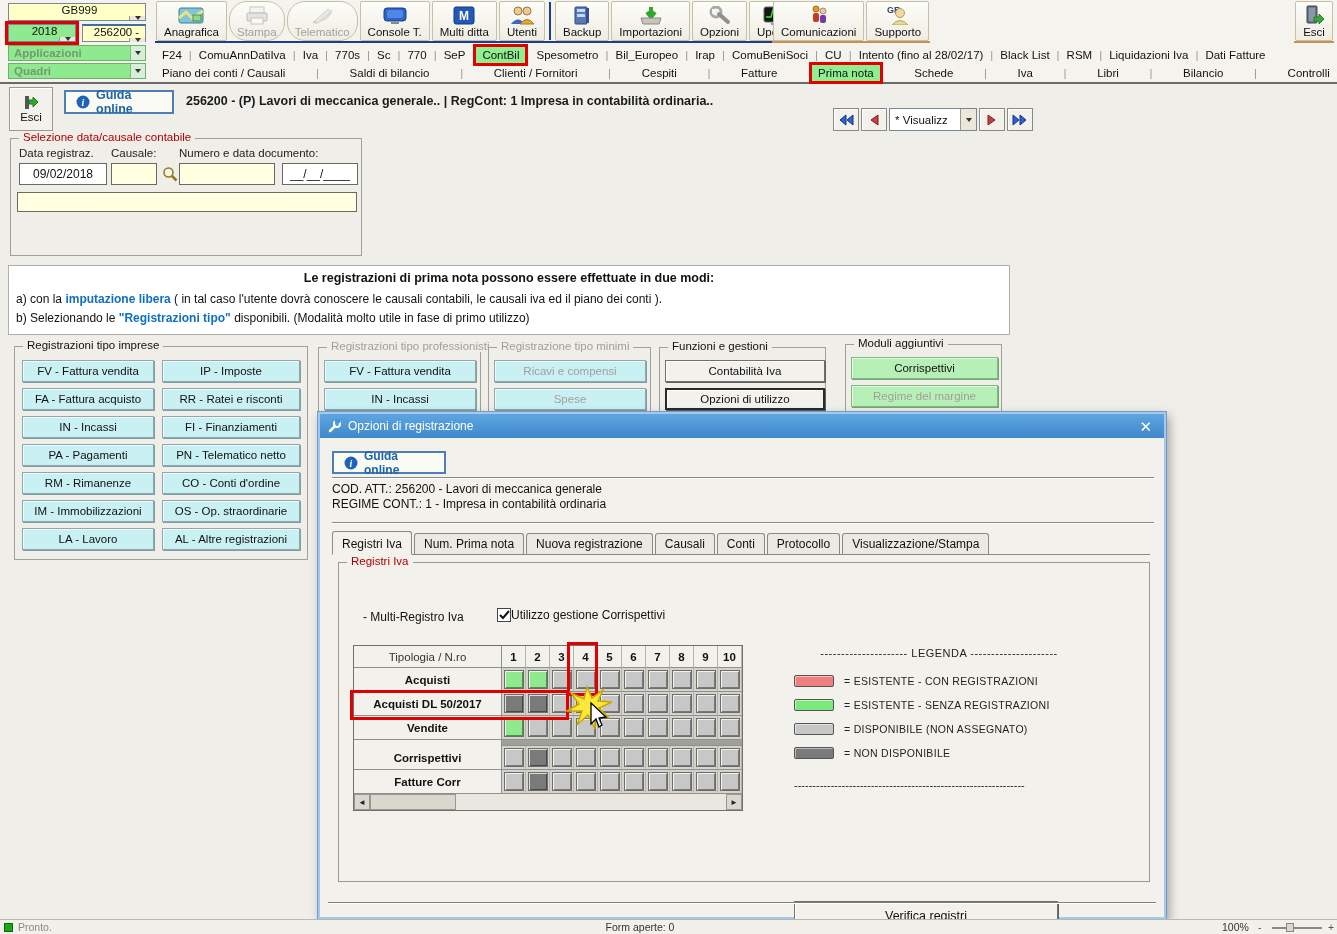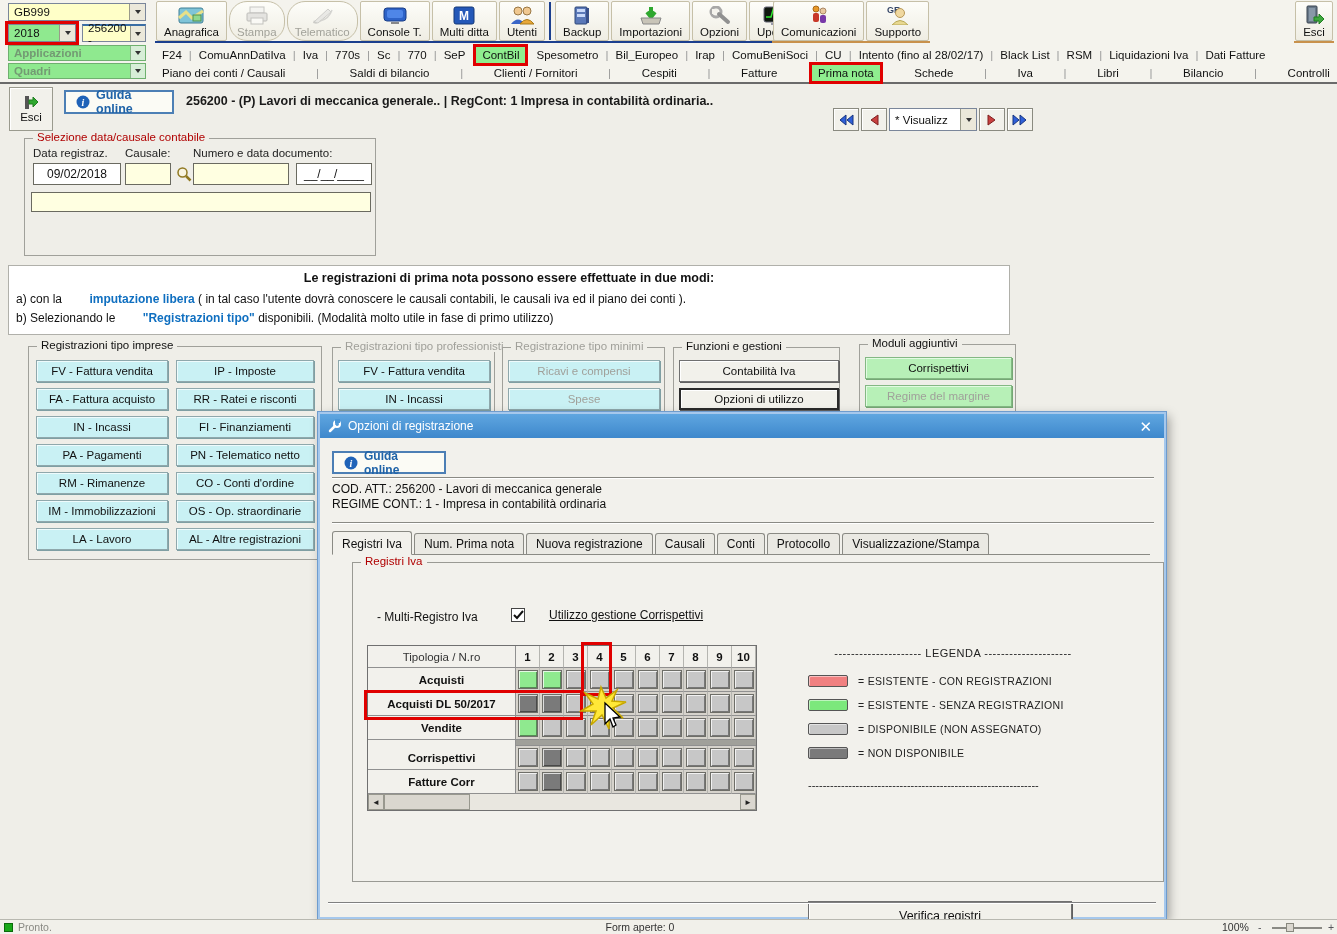--- a/index.html
+++ b/index.html
@@ -2,21 +2,21 @@
 <html><head>
 <meta charset="utf-8">
 <style>
   * { margin:0; padding:0; box-sizing:border-box; }
   html,body { background:#D8D8D8; }
   body { font-family:"Liberation Sans", sans-serif; }
   #app { position:relative; width:1337px; height:934px; background:#EFEEE8; overflow:hidden; font-size:11.5px; color:#111; }
 
   
   #topbar { position:absolute; left:0; top:0; width:1337px; height:84px; background:#F4F3ED; border-bottom:2px solid #6A6A6A; }
-  .xcombo { display:flex; align-items:center; border:1px solid #7A869A; background:#FFFFC8; padding-left:5px; font-size:11.5px; }
+  .xcombo { display:flex; align-items:center; border:1px solid #7A869A; background:#FFFFC8; padding-left:5px; font-size:11.5px;flex-direction:column; }
   .xcombo .ar { margin-left:auto; width:16px; align-self:stretch; background:#EBE8DA; border-left:1px solid #9A9A8A; display:flex; align-items:center; justify-content:center; }
   .tri-d { width:0; height:0; border-left:3.5px solid transparent; border-right:3.5px solid transparent; border-top:4px solid #333; }
   .green { background:#8FE98F !important; }
   #combo-company { position:absolute; left:8px; top:3px; width:138px; height:18px; }
   #year-hl { position:absolute; left:5px; top:21px; width:74px; height:24px; border:3px solid #E00000; }
   #combo-year { width:100%; height:100%; }
   #combo-code { position:absolute; left:82px; top:24px; width:64px; height:18px; border-top:2px solid #3A6EA5; }
   .greenbar { position:absolute; left:8px; width:138px; height:16px; background:#8FE98F; border:1px solid #6FB06F; display:flex; align-items:center; padding-left:5px; color:#739A73; font-weight:bold; font-size:11.5px; }
   .greenbar .ar { margin-left:auto; width:15px; align-self:stretch; background:#D7EED7; border-left:1px solid #86B886; display:flex; align-items:center; justify-content:center; }
   #bar-applicazioni { top:45px; } #bar-quadri { top:63px; }
@@ -43,35 +43,35 @@
   #btn-esci-main { position:absolute; left:9px; top:1px; width:44px; height:44px; background:#F2F1EB; border:1px solid #9A9A8E; box-shadow:inset 1px 1px 0 #FFF; display:flex; flex-direction:column; align-items:center; justify-content:center; gap:1px; cursor:pointer; }
   .guida-btn { display:flex; align-items:center; gap:6px; background:#FBFBF5; border:2px solid #4C7FB5; color:#1F63A8; font-weight:bold; font-size:12.5px; padding:0 10px; cursor:pointer; }
   #btn-guida-hdr { position:absolute; left:64px; top:4px; width:110px; height:24px; }
   #hdr-title { position:absolute; left:186px; top:8px; font-size:12.5px; font-weight:bold; color:#1A1A1A;text-align:center; }
   #navbox { position:absolute; left:833px; top:22px; display:flex; align-items:center; gap:2px; }
   .navbtn { width:26px; height:23px; background:#F2F1EB; border:1px solid #8A8A80; box-shadow:inset 1px 1px 0 #FFF; display:flex; align-items:center; justify-content:center; cursor:pointer; }
   #nav-combo { width:88px; height:23px; background:#FFF; border:1px solid #7A869A; display:flex; align-items:center; padding-left:5px; font-size:11.5px; cursor:pointer; }
   #nav-combo .ar { margin-left:auto; width:16px; align-self:stretch; background:#EBE8DA; border-left:1px solid #9A9A8A; display:flex; align-items:center; justify-content:center; }
 
   
-  .grp { position:absolute; border:1px solid #A0A09A;margin-left:14px; }
+  .grp { position:absolute; border:1px solid #A0A09A; }
   .glabel { position:absolute; top:-8px; left:8px; background:#EFEEE8; padding:0 4px; font-size:11.5px; white-space:nowrap; }
   .glabel.red { color:#B00000; } .glabel.gray { color:#A0A09A; }
 
   
   #grp-sel { left:10px; top:138px; width:352px; height:118px; }
   #grp-sel .flabel { position:absolute; font-size:11.5px; color:#222; }
   .field { position:absolute; border:1px solid #6A6A60; background:#FFF; font-size:12px; display:flex; align-items:center; justify-content:center; }
   .field.yellow { background:#FFFFE1; }
 
   
   #info-panel { position:absolute; left:8px; top:265px; width:1002px; height:70px; background:#FFF; border:1px solid #B0B0AA; font-size:12px; }
   #info-head { text-align:center; font-weight:bold; font-size:12.5px; margin-top:5px; }
   .info-line { position:absolute; left:7px; white-space:nowrap; }
-  .ilink { color:#0F6FC0; font-weight:bold; cursor:pointer;margin-left:24px; }
+  .ilink { color:#0F6FC0; font-weight:bold; cursor:pointer; }
 
   
   .vcol { display:flex; flex-direction:column; gap:6px; }
   .btn { height:22px; display:flex; align-items:center; justify-content:center; font-size:11.5px; cursor:pointer; white-space:nowrap; }
   .btn.cyan { background:#C9F1F4; border:1px solid #8FA8AC; box-shadow:1px 1px 0 #7F9FA3, inset 1px 1px 0 #EEFBFC; }
   .btn.greenb { background:#B7F0B7; border:1px solid #84B884; box-shadow:1px 1px 0 #74A874, inset 1px 1px 0 #E2FBE2; }
   .btn.std { background:#F2F1EB; border:1px solid #707070; box-shadow:1px 1px 0 #606060, inset 1px 1px 0 #FFF; }
   .btn.defaulted { border:2px solid #2A2A2A; }
   .btn.dis { color:#A0A09A; cursor:default; }
   #grp-imprese { left:14px; top:346px; width:294px; height:214px; }
@@ -94,21 +94,21 @@
   #btn-guida-dlg { position:absolute; left:12px; top:13px; width:114px; height:23px; font-size:12px; }
   .dlg-hr { position:absolute; left:12px; width:822px; border-top:1px solid #8A8A84; border-bottom:1px solid #FFF; }
   #dlg-cod { position:absolute; left:12px; top:44px; font-size:12px; }
   #dlg-reg { position:absolute; left:12px; top:59px; font-size:12px; }
   #dlg-tabs { position:absolute; left:12px; top:94px; right:14px; height:23px; display:flex; align-items:flex-end; border-bottom:1px solid #8A8A84; }
   .dtab { border:1px solid #8A8A84; border-bottom:none; border-radius:3px 3px 0 0; padding:3px 9px 3px; margin-right:2px; background:#EAE9E3; font-size:12px; cursor:pointer; white-space:nowrap; }
   .dtab.active { background:#F2F1EC; padding-top:5px; margin-bottom:-1px; border-bottom:1px solid #F2F1EC; }
   #dlg-grp { position:absolute; left:18px; top:124px; width:812px; height:320px; border:1px solid #9A9A94; }
   #dlg-grp .glabel { background:#F2F1EC; }
   #lbl-multi { position:absolute; left:24px; top:47px; font-size:12px; }
-  #chk-wrap { position:absolute; left:158px; top:45px; display:flex; align-items:center; gap:24px; font-size:12px; cursor:pointer;text-decoration:underline; }
+  #chk-wrap { position:absolute; left:158px; top:45px; display:flex; align-items:center; gap:0; font-size:12px; cursor:pointer; }
   #chk-box { width:14px; height:14px; background:#FFF; border:1px solid #444; display:flex; align-items:center; justify-content:center; }
 
   
   #rtable { position:absolute; left:14px; top:82px; border:1px solid #707070; width:390px; background:#F2F1EC; }
   .trow { display:flex; }
   .tcorner,.tlabel { width:148px; border-right:1px solid #909090; border-bottom:1px solid #909090; display:flex; align-items:center; justify-content:center; background:#F2F1EC; }
   .tcol,.tcell { width:24px; border-right:1px solid #B5B5B0; border-bottom:1px solid #909090; display:flex; align-items:center; justify-content:center; background:#F2F1EC; }
   .thead > div { height:22px; font-size:11.5px; }
   .thead .tcol { font-weight:bold; }
   .tcorner { color:#333; }

